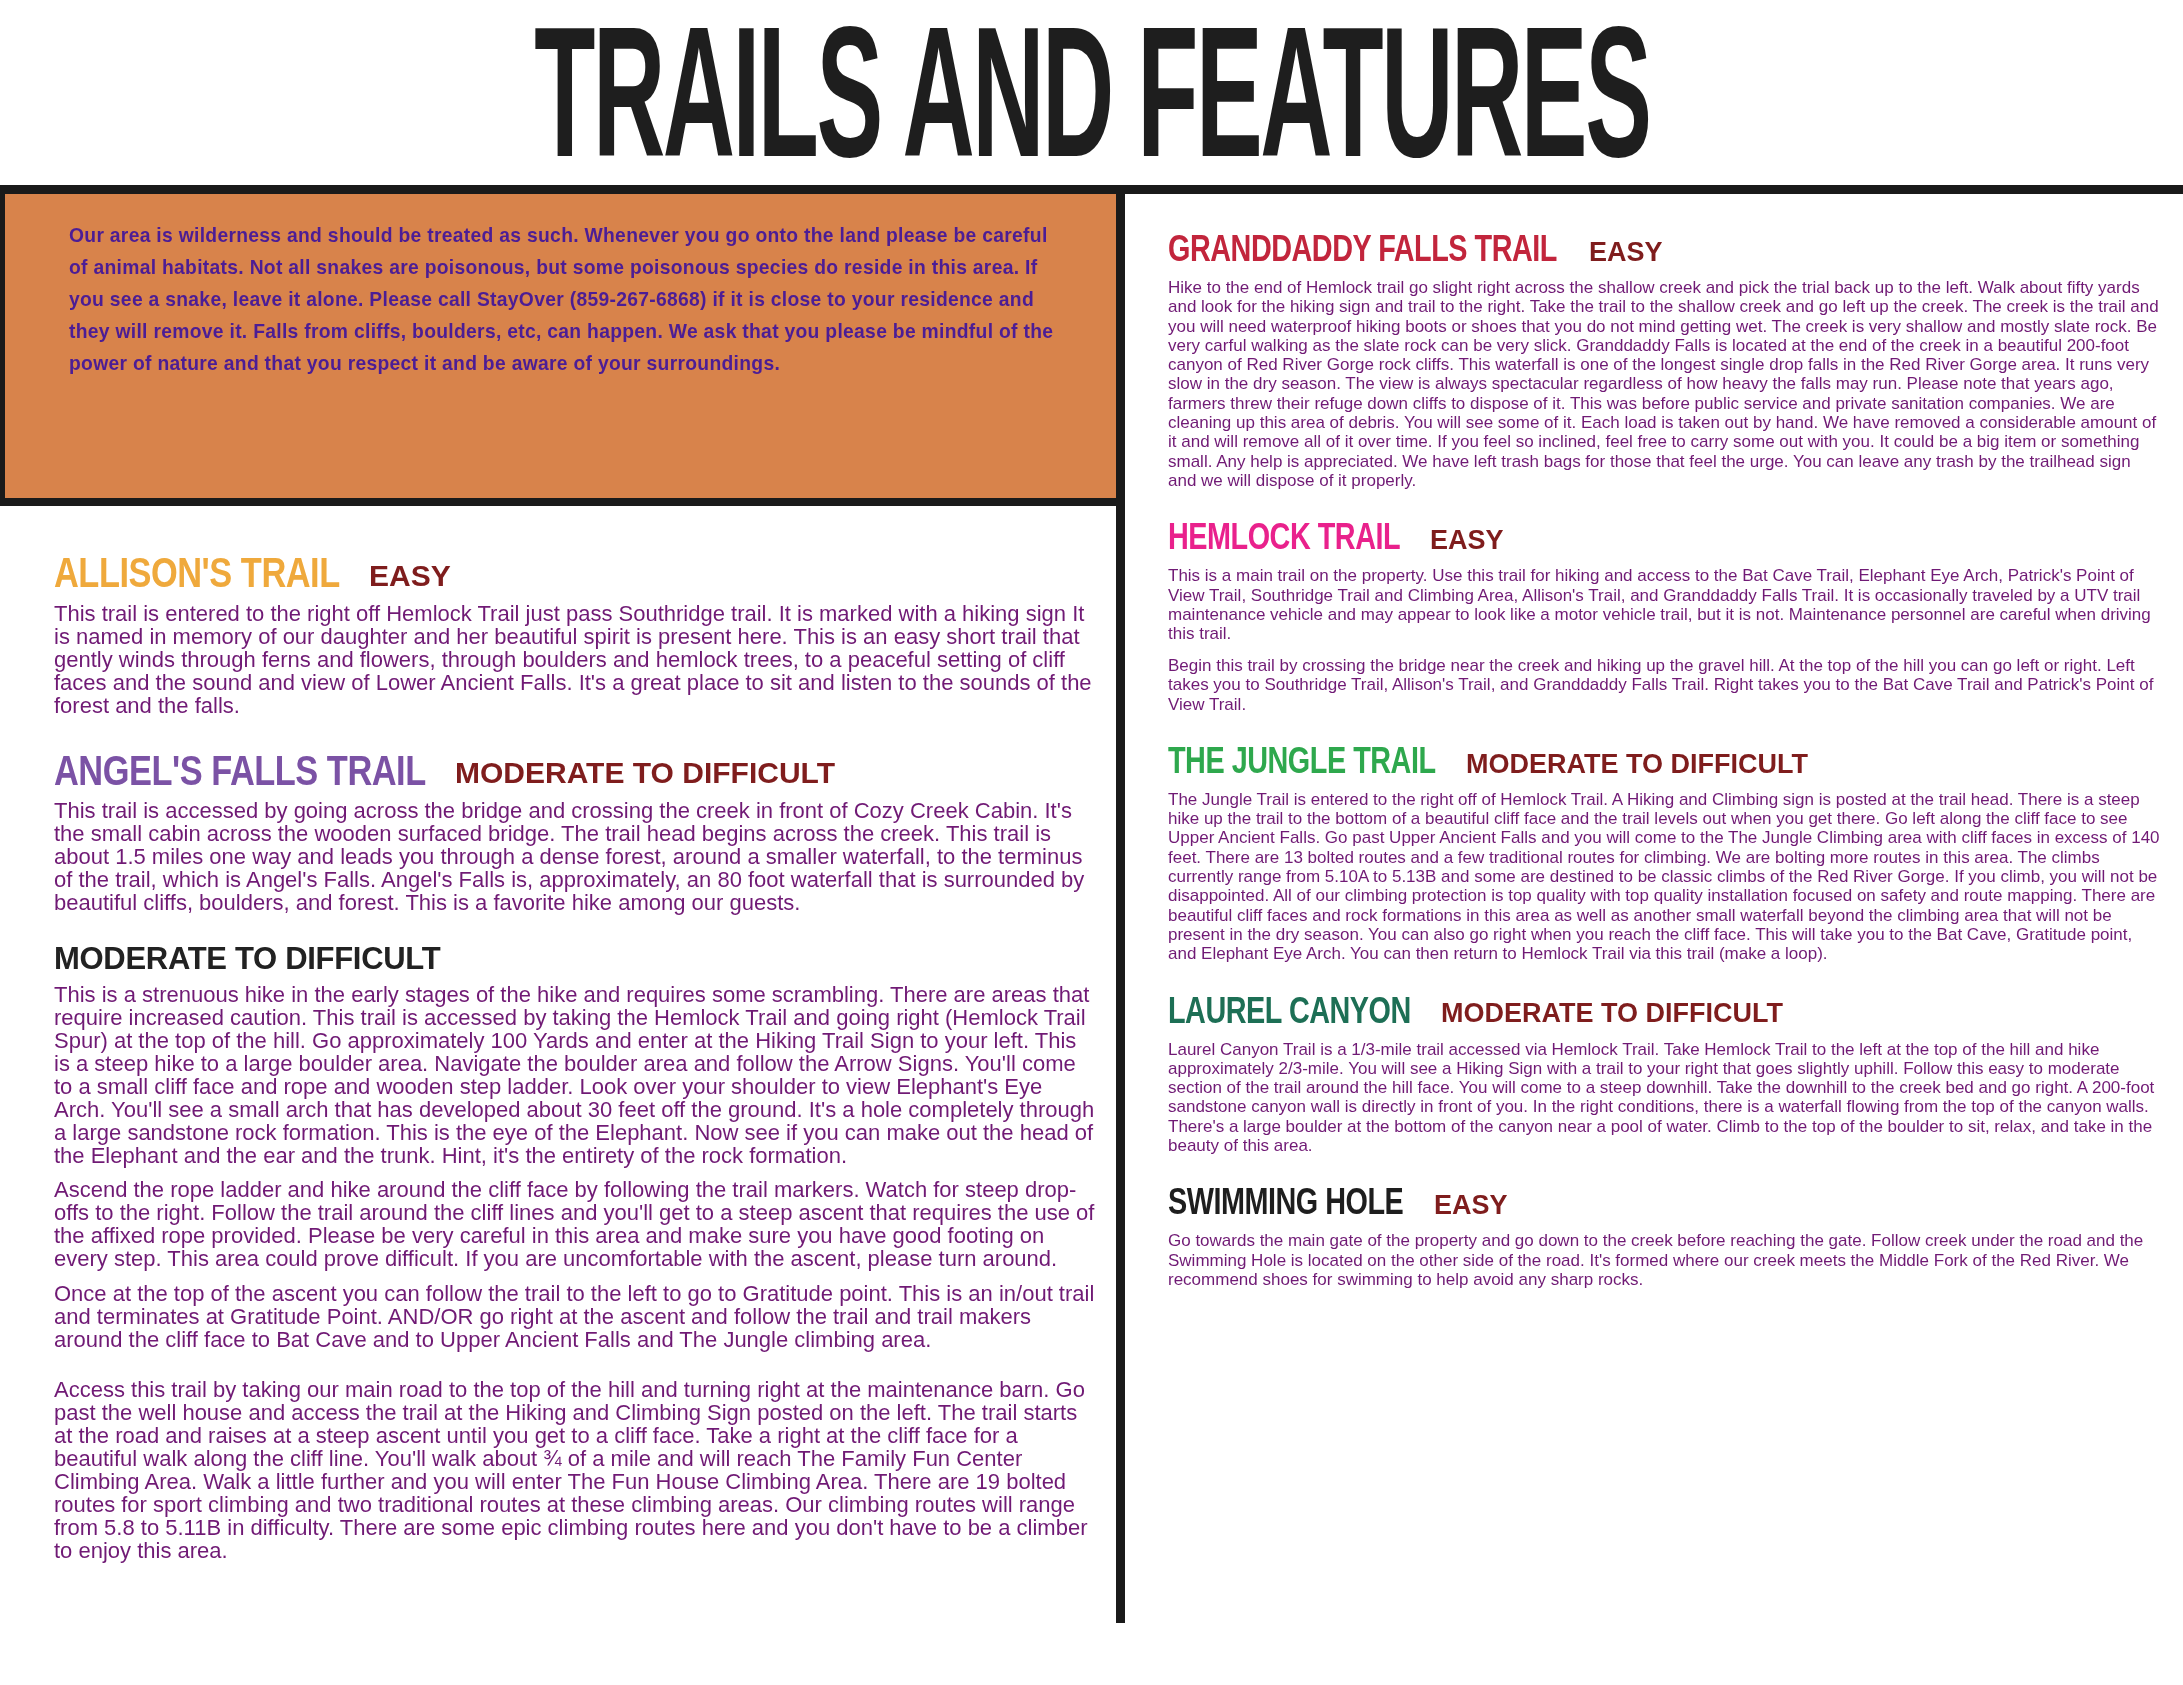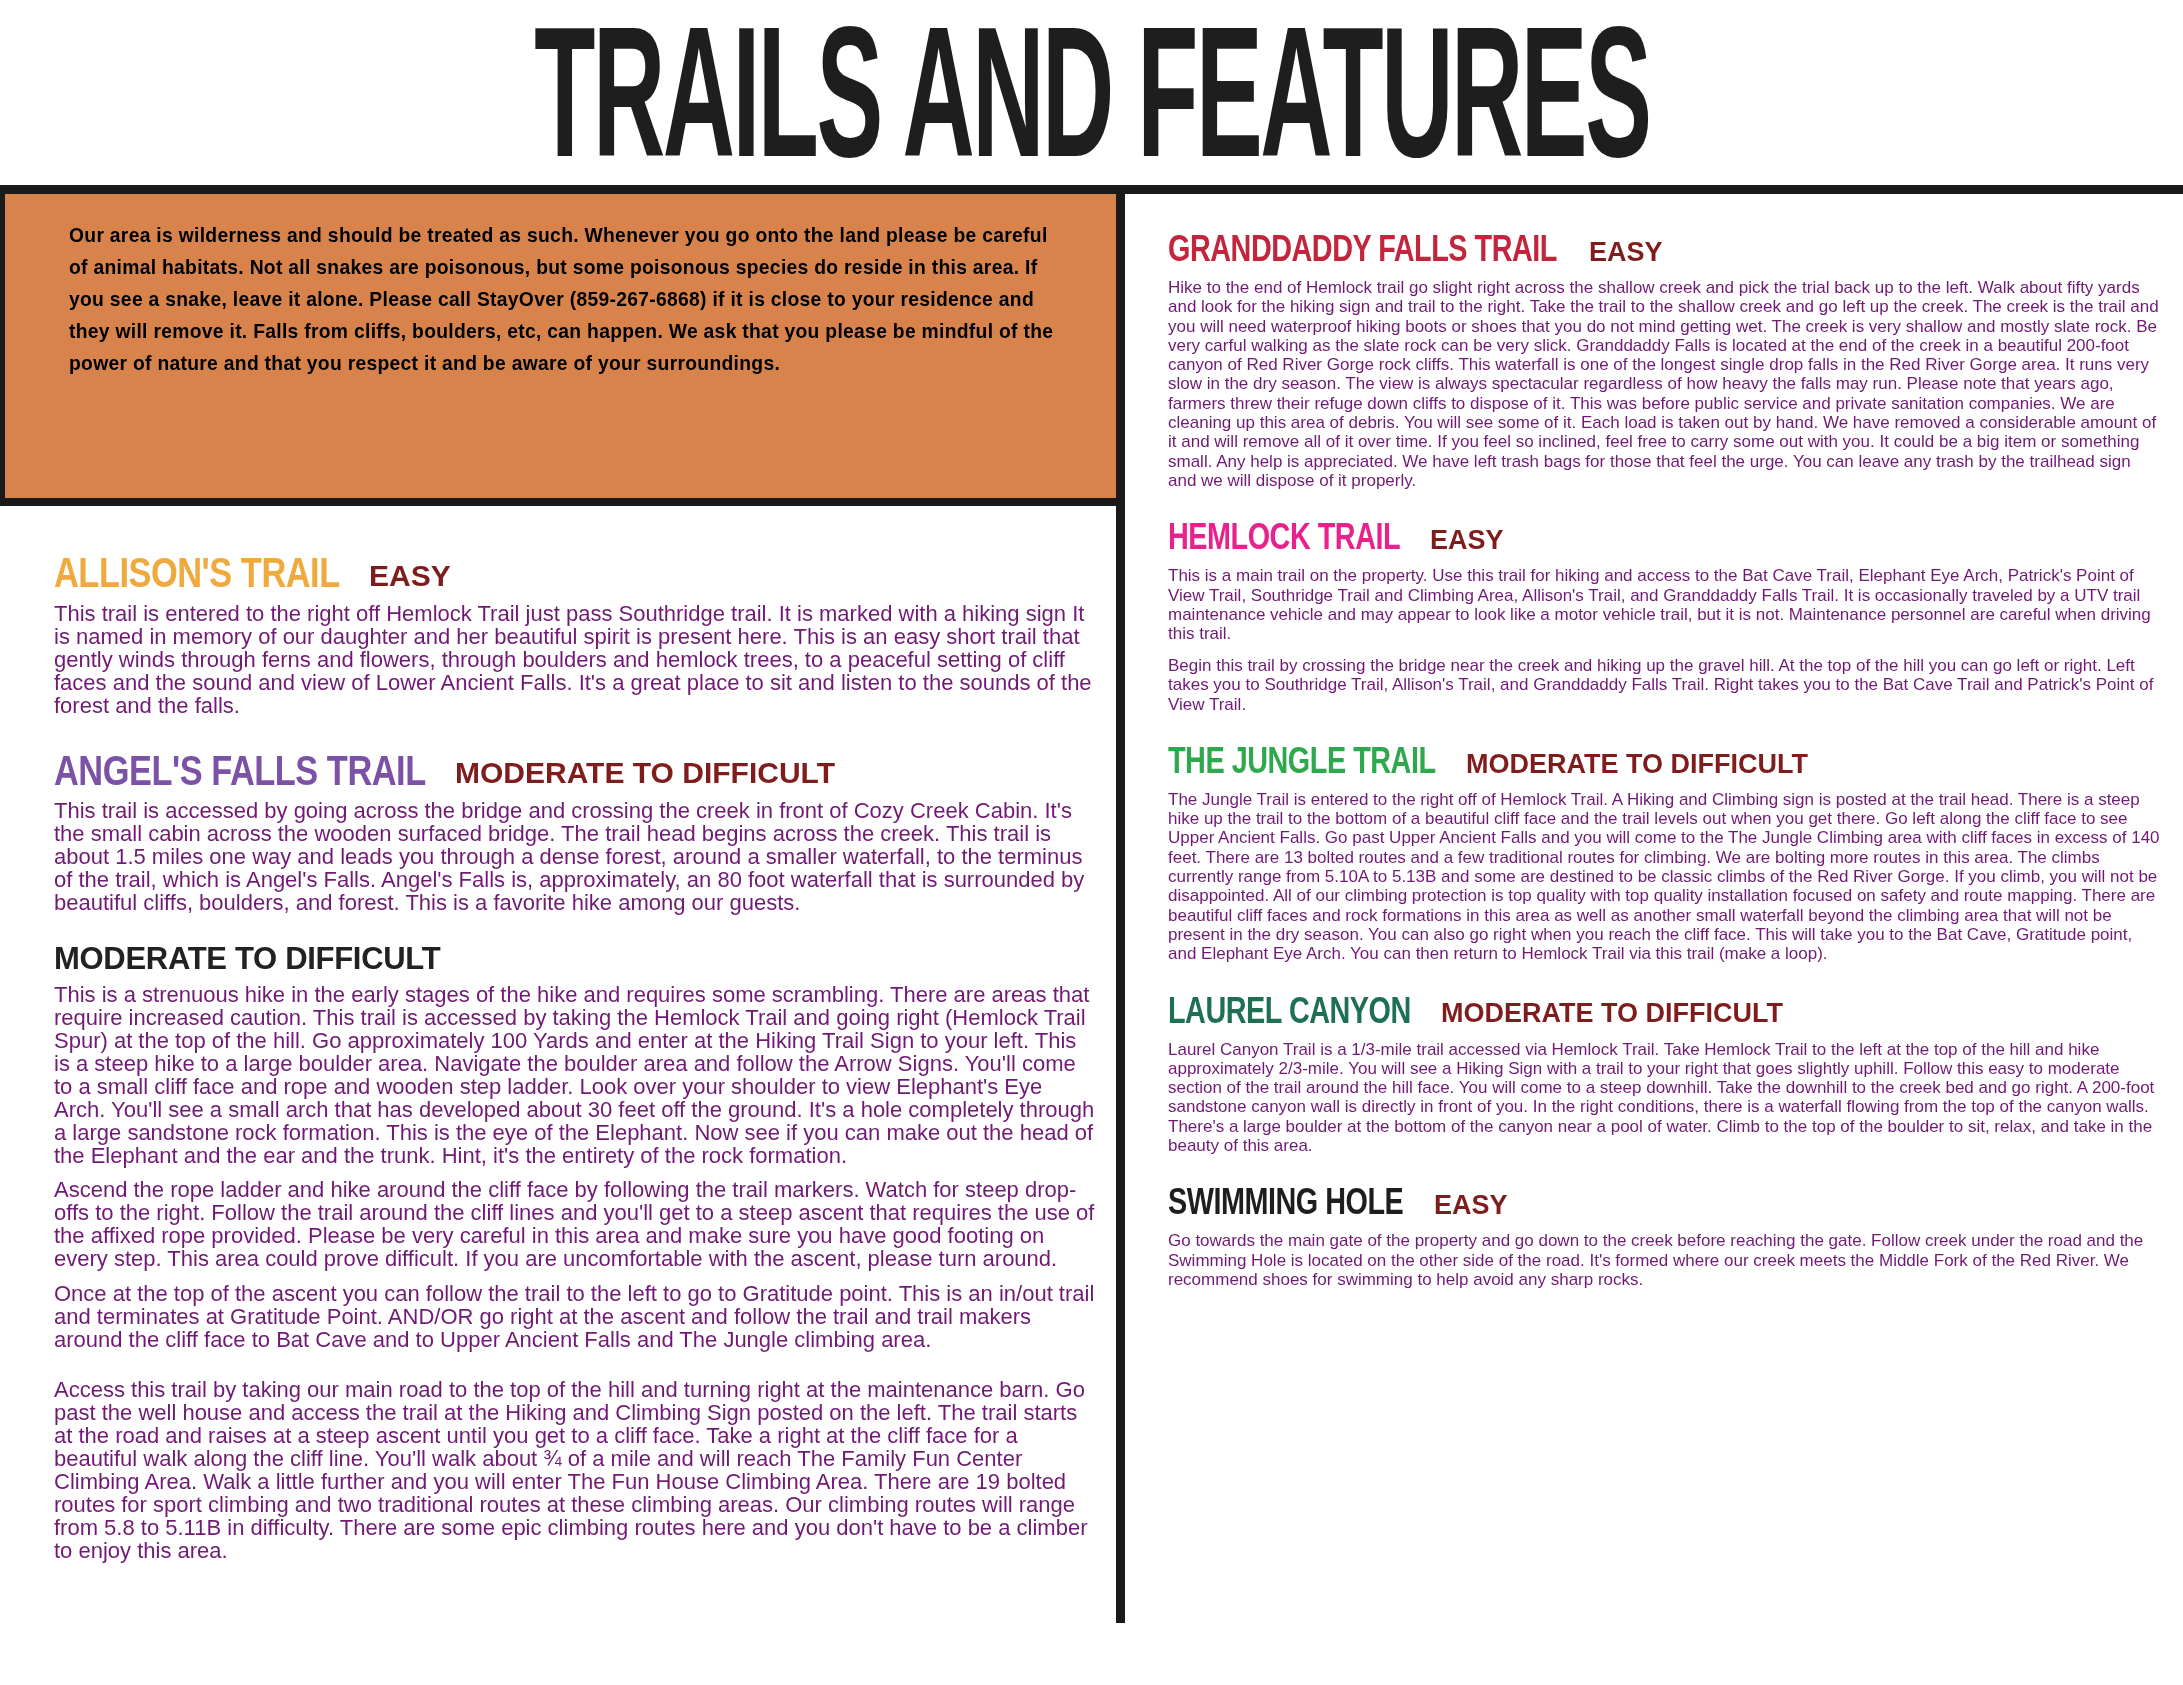--- a/index.html
+++ b/index.html
@@ -15,21 +15,21 @@
 
   
   .top-bar{position:absolute;top:185px;left:0;width:2183px;height:9px;background:#1a1a1a;}
   .divider{position:absolute;top:185px;left:1116px;width:9px;height:1500px;background:#1a1a1a;}
 
   
   .left-col{position:absolute;top:194px;left:0;width:1116px;}
   .notice-box{box-sizing:border-box;width:1116px;height:312px;background:#d8834b;
               border-left:5.7px solid #1a1a1a;border-bottom:8px solid #1a1a1a;
               padding:26px 48px 11.4px 64px;overflow:hidden;}
-  .notice-box p{margin:0;color:#000000;font-size:19.3px;line-height:32px;font-weight:700;
+  .notice-box p{margin:0;color:#4c1d95;font-size:19.3px;line-height:32px;font-weight:700;
                 letter-spacing:0.3px;}
   .notice-box p + p{margin-top:23px;}
 
   .sections-left{padding:0 20px 0 54px;margin-top:40px;}
   .sections-left .section{margin-top:27px;}
 
   
   .right-col{position:absolute;top:193px;left:1168px;width:995px;padding-top:32px;}
   .right-col .section + .section{margin-top:23px;}
 

